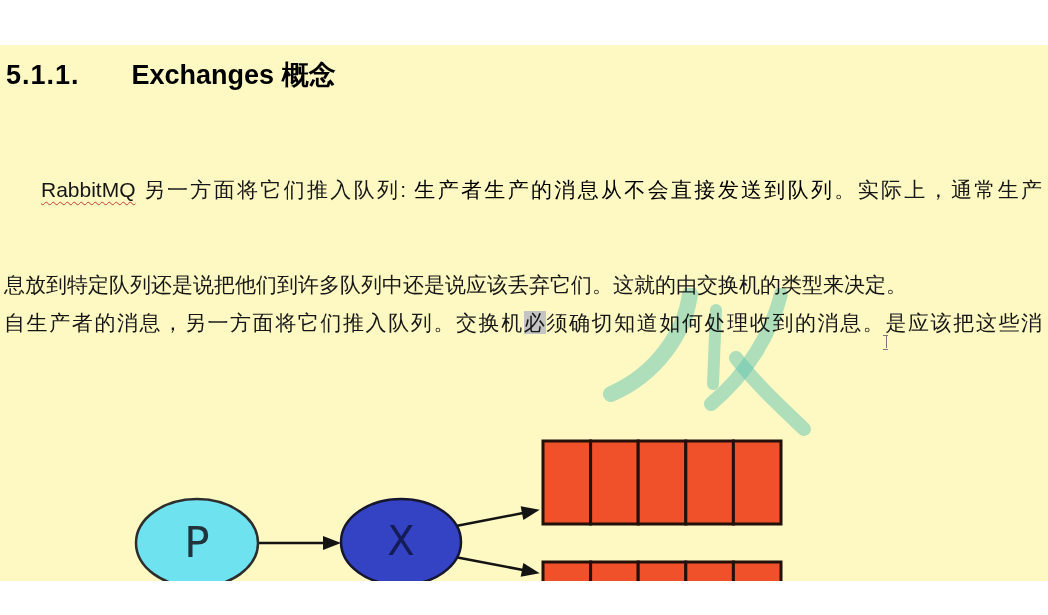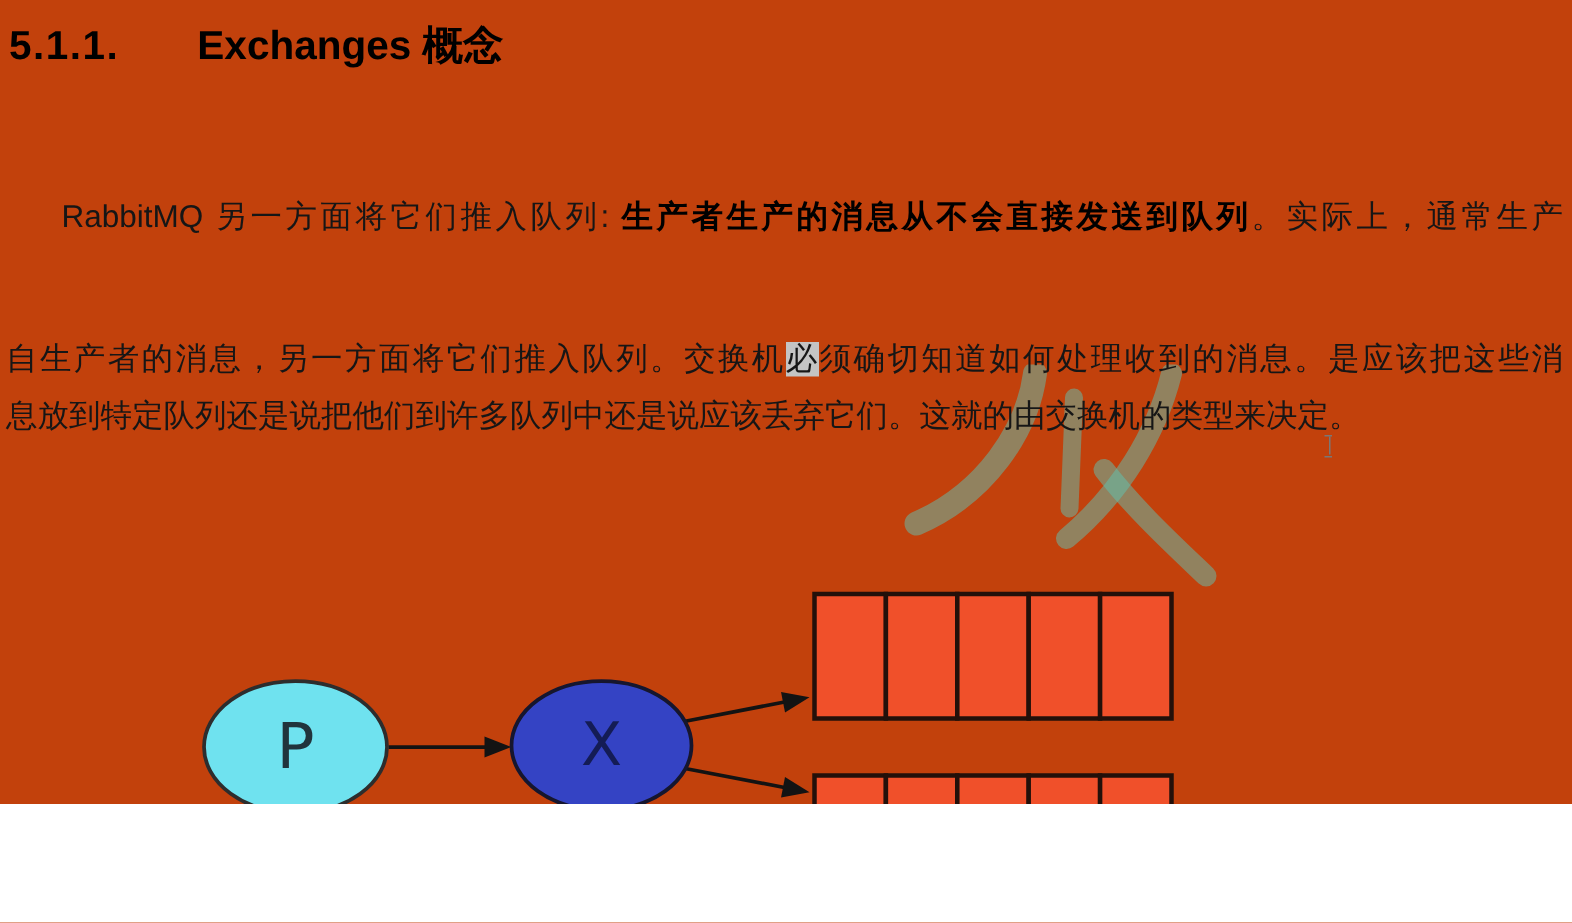--- a/index.html
+++ b/index.html
@@ -1,35 +1,35 @@
 <!DOCTYPE html>
 <html><head>
 <meta charset="utf-8">
 <style>
   html,body{margin:0;padding:0;background:#fff;}
   .page{
-    position:relative;width:1048px;height:536px;background:#c2410c;overflow:hidden;
-    font-family:"Liberation Sans","DejaVu Sans",sans-serif;color:#161616;
+    position:relative;width:1048px;height:536px;background:#fef9c3;overflow:hidden;
+    font-family:"Liberation Sans","DejaVu Sans",sans-serif;color:#161616;margin-top:45px;
   }
   
   .title{position:absolute;top:12px;left:6px;margin:0;font-size:27px;font-weight:700;color:#000;white-space:nowrap;}
   .h-num{letter-spacing:1px;}
   .h-text{margin-left:52px;}
   
   .watermark{position:absolute;left:595px;top:243px;z-index:0;}
   
   .para{position:absolute;left:4px;width:1038px;font-size:21px;z-index:1;}
   .p1{top:126px;}
   .p2{top:221px;}
   .line{line-height:38px;text-align:justify;}
   .line.fill{text-align-last:justify;}
   .line.indent{text-indent:37px;}
-  .seg-bold{font-weight:700;color:#000;}
+  .seg-bold{font-weight:400;color:#000;}
   .seg-spellcheck{
-    text-decoration-style:wavy;
+    text-decoration:underline;text-decoration-style:wavy;
     text-decoration-color:#c23b2e;text-decoration-thickness:1px;text-underline-offset:4px;
   }
   .seg-ime-highlight{background:#c4c4c4;}
   
   .ibeam{position:absolute;left:882px;top:290px;width:8px;height:14px;z-index:2;}
   .ibeam::before{content:"";position:absolute;left:3.5px;top:1px;width:1px;height:12px;background:#787878;}
   .ibeam::after{content:"";position:absolute;left:1px;top:0;width:5px;height:13px;
     border-top:1px solid #787878;border-bottom:1px solid #787878;}
   
   .diagram{position:absolute;left:0;top:390px;z-index:1;}
@@ -50,22 +50,22 @@
       <path d="M121,22 L118,96" stroke-width="12"></path>
       <path d="M186,6 C176,46 152,86 116,116" stroke-width="14"></path>
       <path d="M141,70 C161,96 186,119 209,141" stroke-width="14"></path>
     </g>
   </svg>
 
   <div class="para p1">
       <div class="line indent fill"><span class="seg-spellcheck">RabbitMQ</span><span> 另一方面将它们推入队列: </span><span class="seg-bold">生产者生产的消息从不会直接发送到队列</span><span>。实际上，通常生产</span></div>
     </div>
   <div class="para p2">
+      <div class="line"><span>息放到特定队列还是说把他们到许多队列中还是说应该丢弃它们。这就的由交换机的类型来决定。</span></div>
       <div class="line fill"><span>自生产者的消息，另一方面将它们推入队列。交换机</span><span class="seg-ime-highlight">必</span><span>须确切知道如何处理收到的消息。是应该把这些消</span></div>
-      <div class="line"><span>息放到特定队列还是说把他们到许多队列中还是说应该丢弃它们。这就的由交换机的类型来决定。</span></div>
     </div>
 
   <div class="ibeam"></div>
 
   <svg class="diagram" width="1048" height="225" viewBox="0 0 1048 225">
     <defs>
       <marker id="ah" markerUnits="userSpaceOnUse" markerWidth="20" markerHeight="16" viewBox="0 0 20 16" refX="2" refY="8" orient="auto">
         <path d="M1,1 L19,8 L1,15 Z" fill="#131313"></path>
       </marker>
     </defs>

